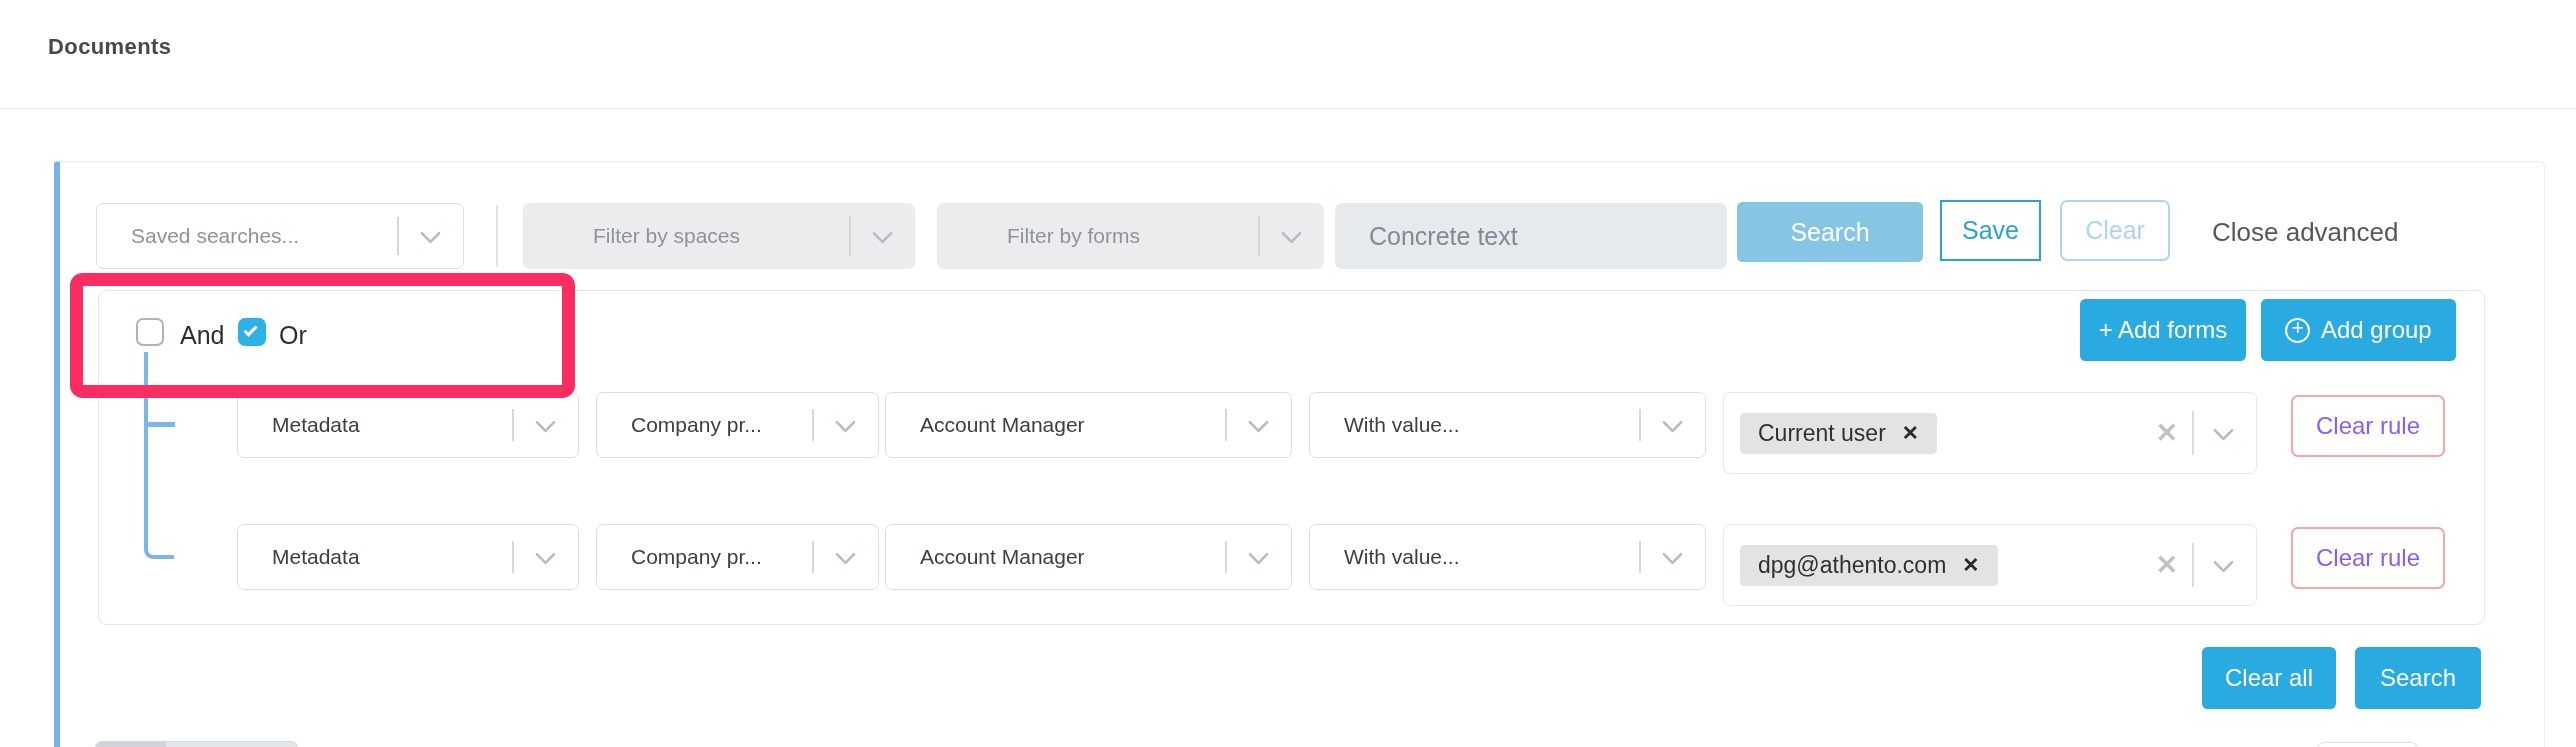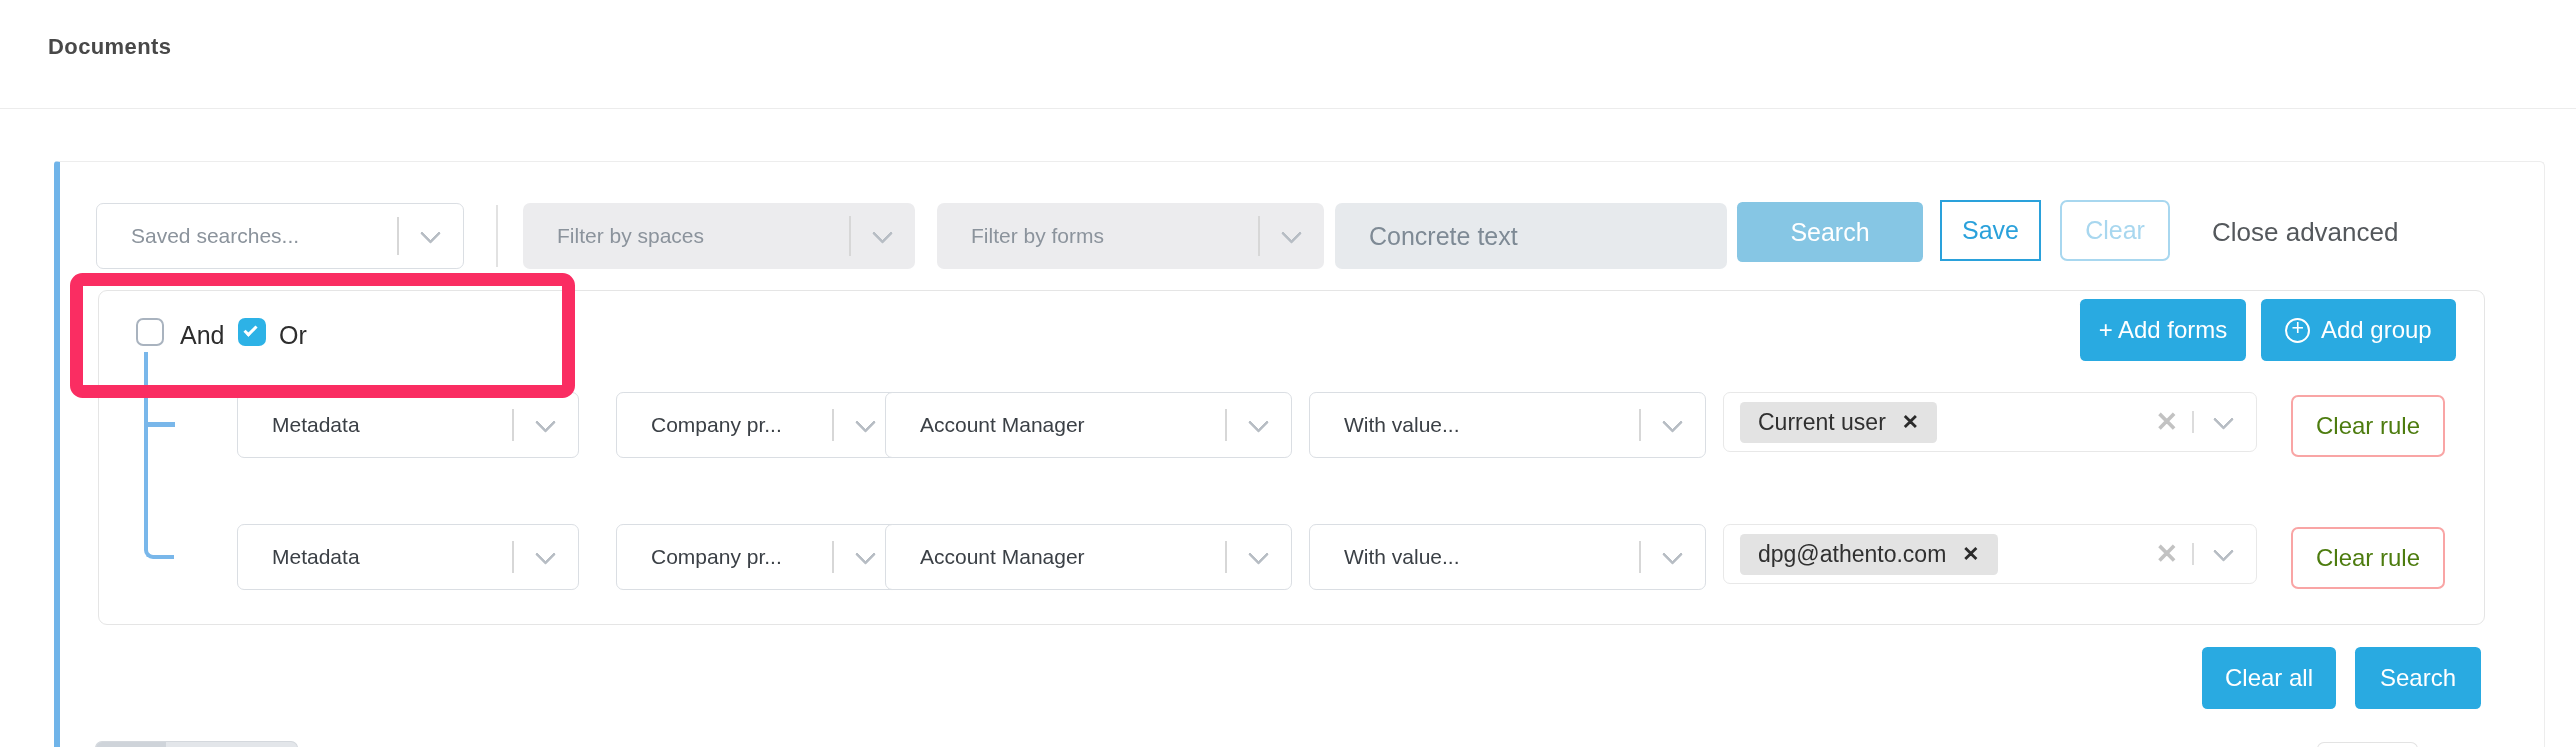--- a/index.html
+++ b/index.html
@@ -19,21 +19,21 @@
   }
   
   .adv-panel {
     position:absolute; left:54px; top:161px; width:2491px; height:586px;
     background:#fff; border:1.8px solid #ededed; border-bottom:none;
     border-left:6.2px solid #70b4e9; border-radius:3.6px 5.4px 0 0;
   }
   
   .sel { position:absolute; height:66px; border-radius:7.1px; display:flex; align-items:center; cursor:pointer; }
   .sel.white { background:#fff; border:1.8px solid #dadee3; }
-  .sel.gray  { background:#ececee; border:none; }
+  .sel.gray  { background:#ececee; border:none;padding-left:36px; }
   .sel-label { padding-left:34px; font-size:21px; white-space:nowrap; overflow:hidden; }
   .sel-label.ph   { color:#8b939c; }
   .sel-label.dark { color:#3b4046; }
   .sel-div {
     position:absolute; right:64px; top:13.4px; bottom:13.4px; width:1.8px; background:#d7d7d7;
   }
   .sel .sel-div.short { top:16px; bottom:16px; }
   .chev {
     position:absolute; right:25px; top:50%;
     width:15px; height:15px;
@@ -81,40 +81,40 @@
   
   .conn-elbow {
     position:absolute; left:144px; top:352px; width:30px; height:207px;
     border-left:4.5px solid #79b7ea; border-bottom:4.5px solid #79b7ea;
     border-bottom-left-radius:9px;
   }
   .conn-stub { position:absolute; left:146px; top:422px; width:28.5px; height:4.5px; background:#79b7ea; }
   
   .r0 { top:392px; } .r1 { top:524px; }
   .c-type  { left:237px;  width:342px; }
-  .c-field { left:596px;  width:283px;margin-left:20px; }
+  .c-field { left:596px;  width:283px; }
   .c-meta  { left:885px;  width:407px; }
   .c-op    { left:1309px; width:397px; }
   .value-box {
-    position:absolute; left:1723px; width:534px; height:60px;
+    position:absolute; left:1723px; width:534px; height:82px;
     background:#fff; border:1.8px solid #e8e8e8; border-radius:7.1px;
     display:flex; align-items:center; padding-left:16px; cursor:text;
   }
   .chip {
     display:flex; align-items:center; gap:16px; height:41px;
     background:#e3e3e3; border-radius:4.5px; padding:0 18px; white-space:nowrap;
   }
   .chip-txt { font-size:23px; color:#303030; }
   .chip-x { font-size:20.5px; font-weight:bold; color:#2b2b2b; cursor:pointer; }
   .vb-clear { position:absolute; right:78px; font-size:27px; font-weight:bold; color:#c2c2c2; cursor:pointer; }
   .vb-div { position:absolute; right:62px; top:18px; bottom:18px; width:1.8px; background:#dcdcdc; }
   .clear-rule {
     position:absolute; left:2291px; width:154px; height:62px;
     background:#fff; border:2.7px solid #f9a5a5; border-radius:7.1px;
-    color:#4d7c0f; font-size:24px; font-family:"Liberation Sans", sans-serif; cursor:pointer;
+    color:#8b5cf6; font-size:24px; font-family:"Liberation Sans", sans-serif; cursor:pointer;
   }
   .clear-rule.r0 { top:395px; } .clear-rule.r1 { top:527px; }
   
   .add-rule  { left:2080px; top:299px; width:166px; height:62px; font-size:24px; }
   .add-group { left:2261px; top:299px; width:195px; height:62px; font-size:24px; gap:10.7px; }
   .circle-plus {
     width:25px; height:25px; border:2.7px solid #fff; border-radius:50%;
     display:flex; align-items:center; justify-content:center;
     font-size:21.4px; line-height:1; padding-bottom:1.8px;
   }

